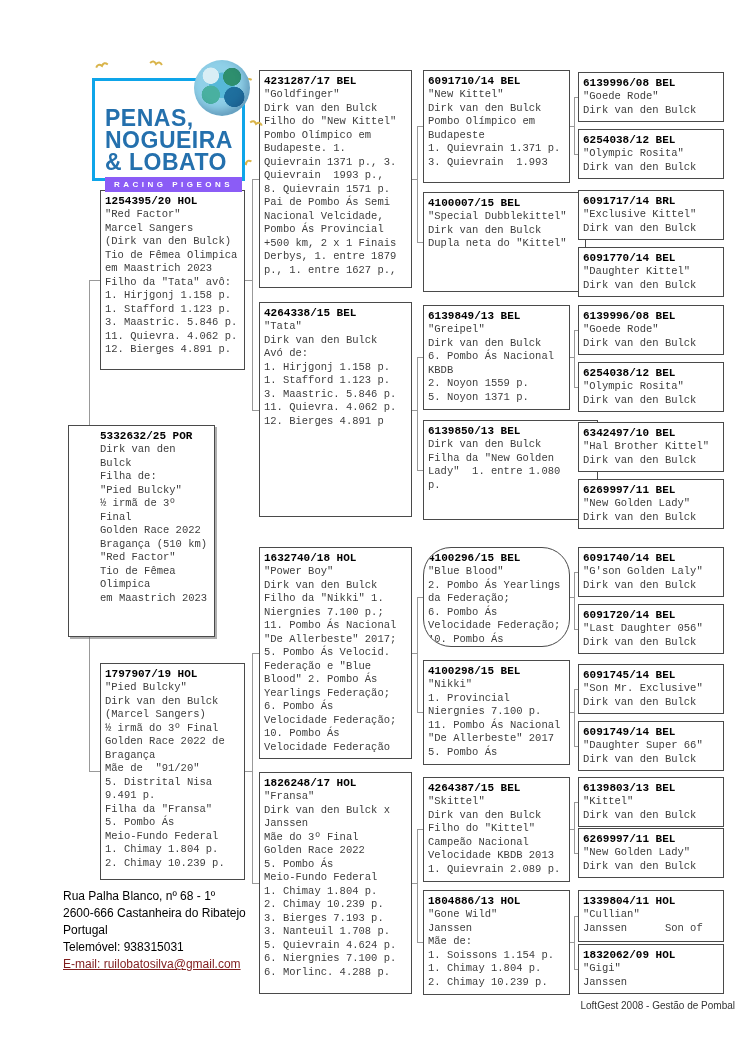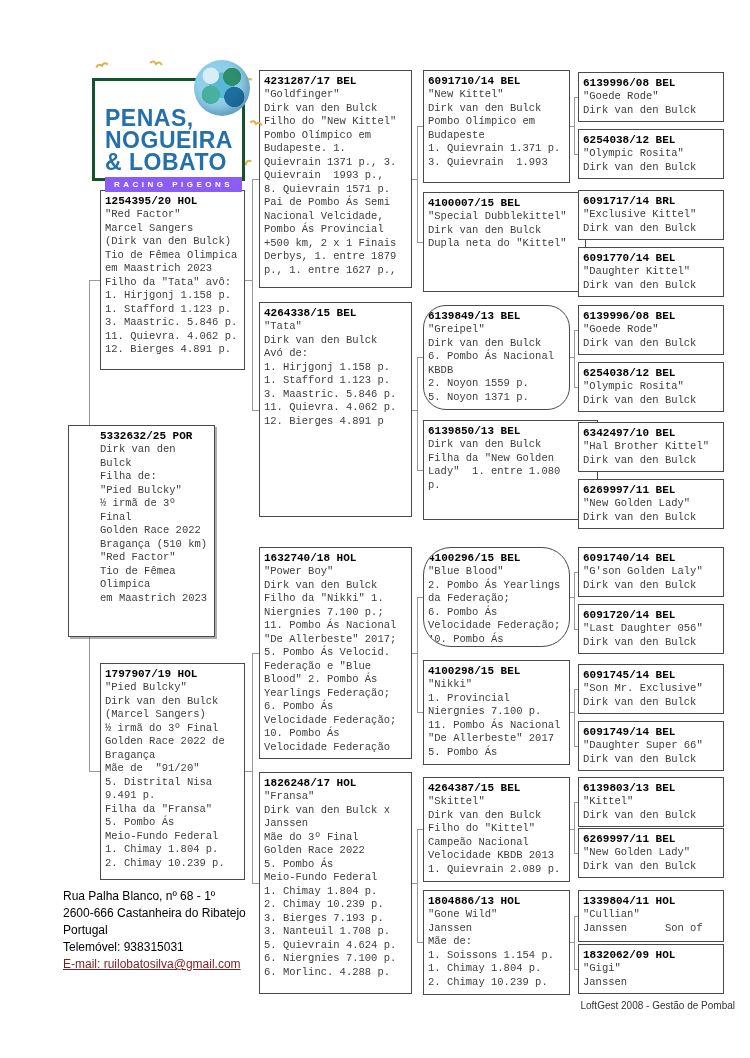--- a/index.html
+++ b/index.html
@@ -10,21 +10,21 @@
         padding:3px 4px;box-sizing:border-box;overflow:hidden;z-index:2;
         font-family:"Liberation Mono","DejaVu Sans Mono",monospace;}
   .pbox .ring{font-size:11px;font-weight:bold;color:#000;line-height:14px;white-space:pre;}
   .pbox .body{font-size:10.5px;color:#3d3d3d;line-height:13.5px;white-space:pre-wrap;word-wrap:break-word;}
   .shadowed{box-shadow:2px 2px 0 rgba(110,110,110,.55);padding-left:31px;}
   
   #connectors{position:absolute;left:0;top:0;z-index:1;}
   
   #logo{position:absolute;left:90px;top:60px;width:175px;height:130px;z-index:3;}
   #logo-frame{position:absolute;left:2px;top:18px;width:153px;height:103px;
-              border:3px solid #14532d;background:#fff;box-sizing:border-box;}
+              border:3px solid #0ea5e9;background:#fff;box-sizing:border-box;}
   #logo-title{position:absolute;left:10px;top:26px;font-weight:bold;color:#2470ad;
               font-size:23px;line-height:22px;letter-spacing:0.5px;white-space:pre-line;
               text-shadow:1px 1px 0 #ffffff;}
   #logo-banner{position:absolute;left:10px;top:96px;width:137px;height:15px;background:#8b5cf6;
                color:#fff;font-size:8px;font-weight:bold;letter-spacing:3.5px;text-align:center;
                line-height:15px;white-space:nowrap;overflow:hidden;}
   #globe{position:absolute;left:104px;top:0px;width:56px;height:56px;border-radius:50%;
          background:
            radial-gradient(circle at 30% 28%, #d8eef5 0 14%, rgba(0,0,0,0) 15%),
            radial-gradient(circle at 68% 30%, #2e8f6e 0 16%, rgba(0,0,0,0) 17%),
@@ -209,21 +209,21 @@
 Budapeste
 1. Quievrain 1.371 p.
 3. Quievrain  1.993</div>
   </div>
   <div class="pbox" style="left:423px;top:192px;width:163px;height:100px;">
     <div class="ring">4100007/15 BEL</div>
     <div class="body">"Special Dubblekittel"
 Dirk van den Bulck
 Dupla neta do "Kittel"</div>
   </div>
-  <div class="pbox" style="left:423px;top:305px;width:147px;height:105px;border-radius:23px;">
+  <div class="pbox" style="left:423px;top:305px;width:147px;height:105px;">
     <div class="ring">6139849/13 BEL</div>
     <div class="body">"Greipel"
 Dirk van den Bulck
 6. Pombo Ás Nacional
 KBDB
 2. Noyon 1559 p.
 5. Noyon 1371 p.</div>
   </div>
   <div class="pbox" style="left:423px;top:420px;width:175px;height:100px;">
     <div class="ring">6139850/13 BEL</div>

